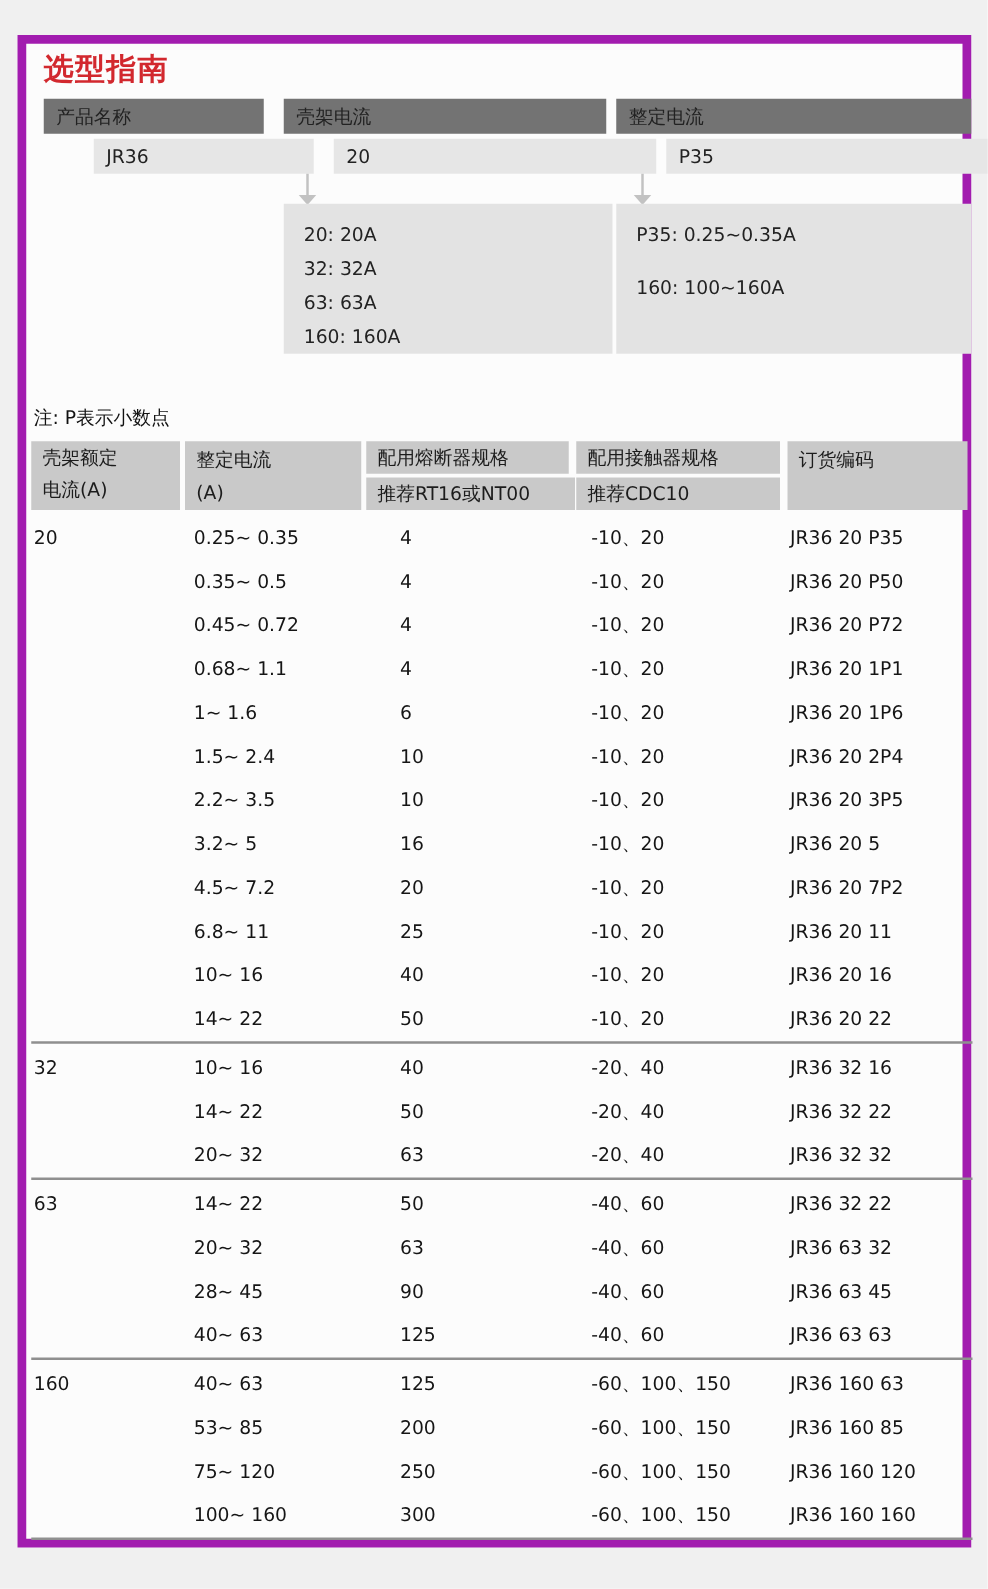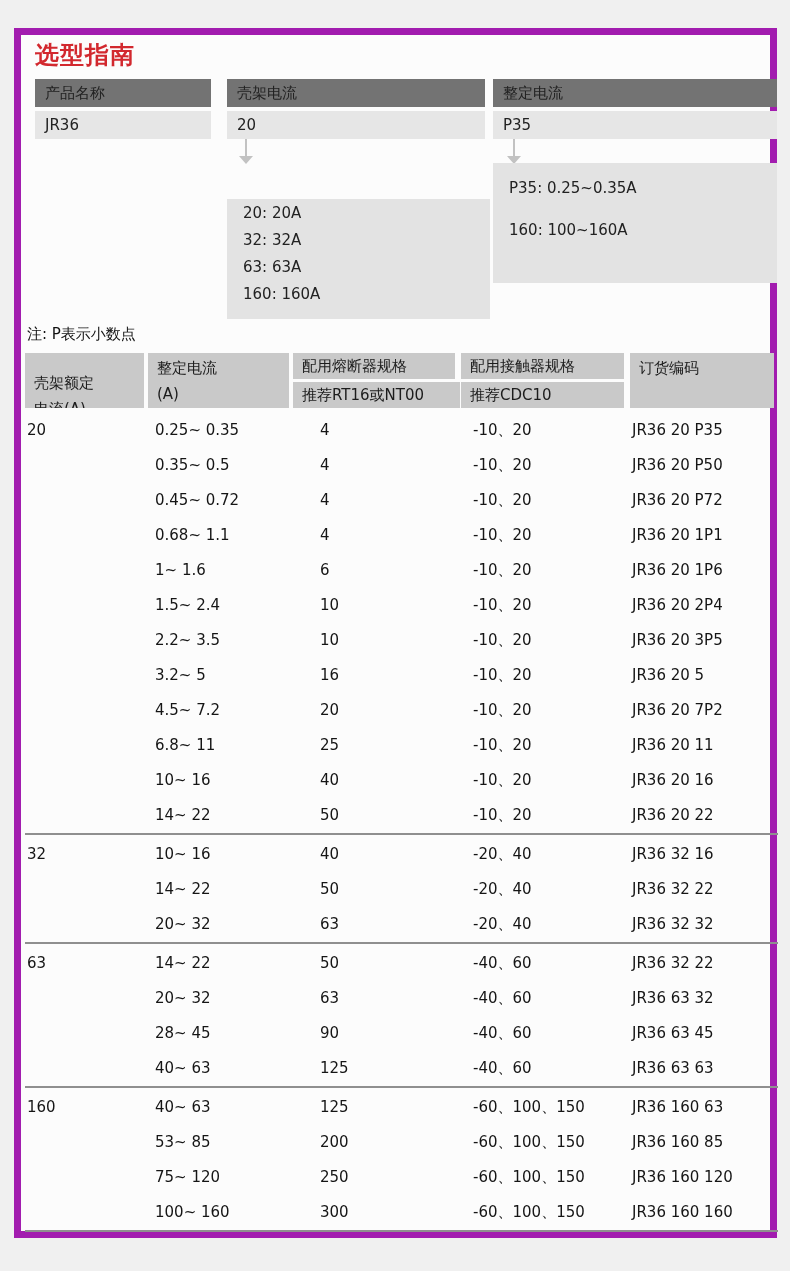--- a/index.html
+++ b/index.html
@@ -26,54 +26,54 @@
   }
 
   
   .selbox {
     position:absolute; height:28px;
     font-size:15px; line-height:28px;
     padding-left:10px; color:#222;
     white-space:nowrap; overflow:hidden;
   }
   .lab { background:#737373; top:44px; }
-  .val { background:#e6e6e6; top:76px; }
+  .val { background:#e6e6e6; top:76px;margin-left:40px; }
   .c1 { left:14px;  width:176px; }
   .c2 { left:206px; width:258px; }
   .c3 { left:472px; width:284px; }
 
   .arrow { position:absolute; top:104px; width:14px; height:26px; }
   .arrow .stem { position:absolute; left:6px; top:0; width:2px; height:17px; background:#c2c2c2; }
   .arrow .head {
     position:absolute; left:0; top:17px; width:0; height:0;
     border-left:7px solid transparent; border-right:7px solid transparent;
     border-top:8px solid #c2c2c2;
   }
   .a2 { left:218px; }
   .a3 { left:486px; }
 
   .optbox {
     position:absolute; top:128px; height:120px;
     background:#e3e3e3; font-size:15px; color:#222;
     padding-left:16px;
   }
-  .o2 { left:206px; width:263px; padding-top:1px;margin-top:36px; }
+  .o2 { left:206px; width:263px; padding-top:12px; }
   .o2 .opt { height:27px; line-height:27px; }
   .o3 { left:472px; width:284px; padding-top:11px; }
   .o3 .opt { height:28px; line-height:28px; }
   .o3 .opt + .opt { margin-top:14px; }
 
   .note { position:absolute; left:6px; top:254px; font-size:15px; color:#111;margin-top:36px; }
 
   
   .table { position:absolute; left:0; top:318px; width:757px; }
   .thead { position:relative; height:55px; font-size:15px; color:#1c1c1c; }
   .th { position:absolute; background:#c9c9c9; padding-left:9px; white-space:nowrap; overflow:hidden; }
   .th .ln { display:block; height:26px; line-height:27px; }
-  .th1 { left:4px;   top:0; width:119px; height:55px; padding-top:17px; }
+  .th1 { left:4px;   top:0; width:119px; height:55px; padding-top:0; }
   .th2 { left:127px; top:0; width:141px; height:55px; padding-top:2px; }
   .th3a{ left:272px; top:0;    width:162px; height:26px; line-height:27px; }
   .th3b{ left:272px; top:29px; width:167px; height:26px; line-height:27px; }
   .th4a{ left:440px; top:0;    width:163px; height:26px; line-height:27px; }
   .th4b{ left:440px; top:29px; width:163px; height:26px; line-height:27px; }
   .th5 { left:609px; top:0; width:144px; height:55px; padding-top:2px; line-height:27px; }
 
   .tbody { margin-top:5px; }
   .tsection { margin-left:4px; }
   .tsection.divided { border-top:2px solid #8f8f8f; padding-top:2px; }

